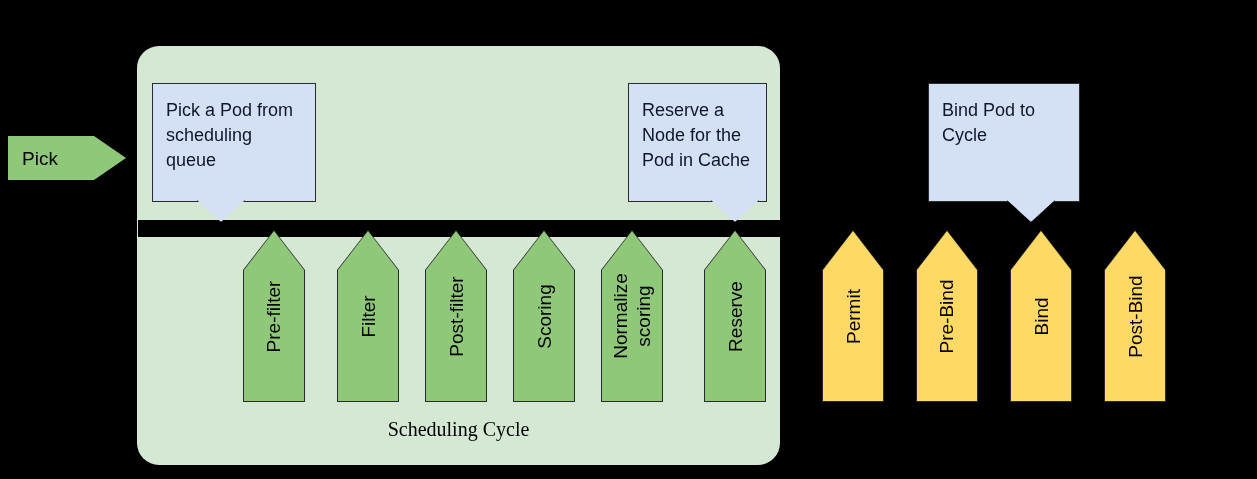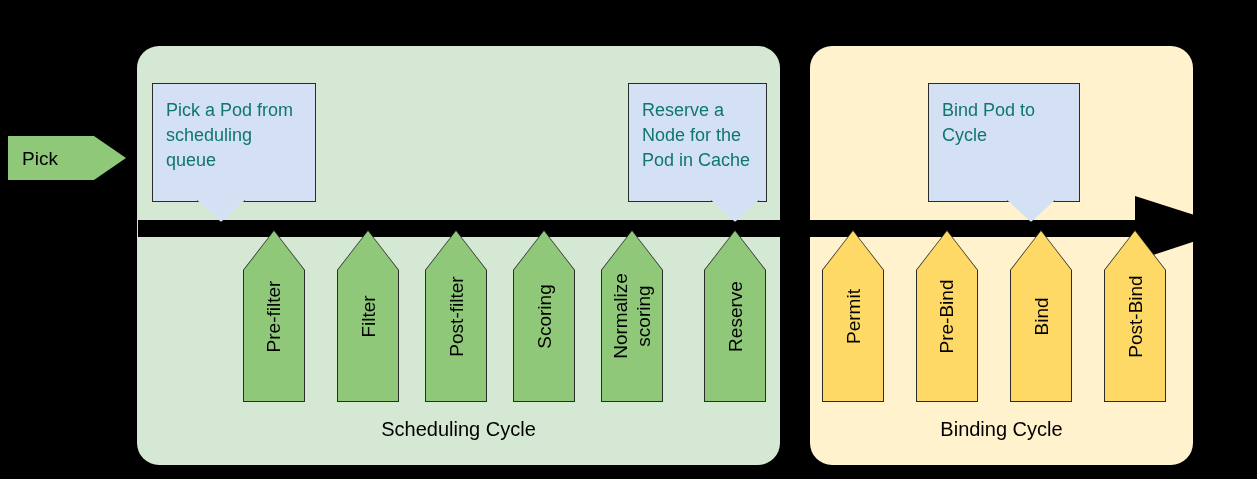--- a/index.html
+++ b/index.html
@@ -56,20 +56,21 @@
   }
 
   .panel-title {
     position: absolute;
     left: 0;
     right: 0;
     bottom: 24px;
     text-align: center;
     font-size: 20px;
     color: #000000;
+    font-family: Liberation Serif, serif;
   }
 
   
   .timeline-bar {
     position: absolute;
     left: 138px;
     top: 220px;
     width: 1005px;
     height: 17px;
     background: #000000;
@@ -86,21 +87,21 @@
 
   
   .callout {
     position: absolute;
     background: #d4e1f5;
     border: 1px solid #2b2b2b;
     box-sizing: border-box;
     padding: 14px 13px 0 13px;
     font-size: 18px;
     line-height: 25px;
-    color: #0f766e;
+    color: #0f172a;
   }
   .callout .tail {
     position: absolute;
     left: 44px;
     top: 100%;
     width: 48px;
     height: 22px;
     background: #d4e1f5;
     border-left: 1px solid #2b2b2b;
     border-right: 1px solid #2b2b2b;
@@ -176,23 +177,20 @@
 <div id="canvas">
 
   <div class="sort-arrow">
     <span class="label" id="sort-label">Pick</span>
   </div>
 
   <div class="panel scheduling">
     <div class="panel-title">Scheduling Cycle</div>
   </div>
 
-  <div class="panel binding">
-    <div class="panel-title">Binding Cycle</div>
-  </div>
 
   <div class="timeline-bar"></div>
   <div class="timeline-head"></div>
 
   <div class="plugin" id="plg-s0" style="left: 243px;">
     <div class="shape outline"></div>
     <div class="shape fill"></div>
     <div class="text">
         <span>Pre-filter</span>
       </div>

